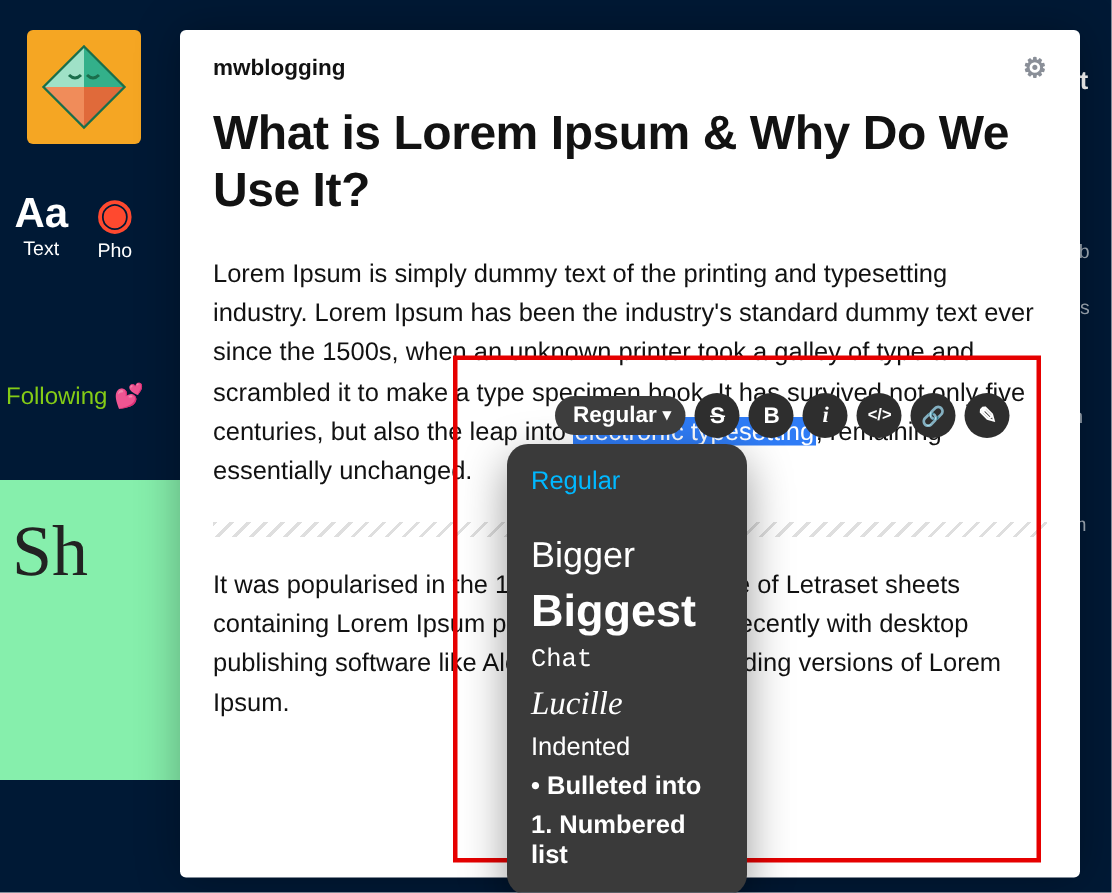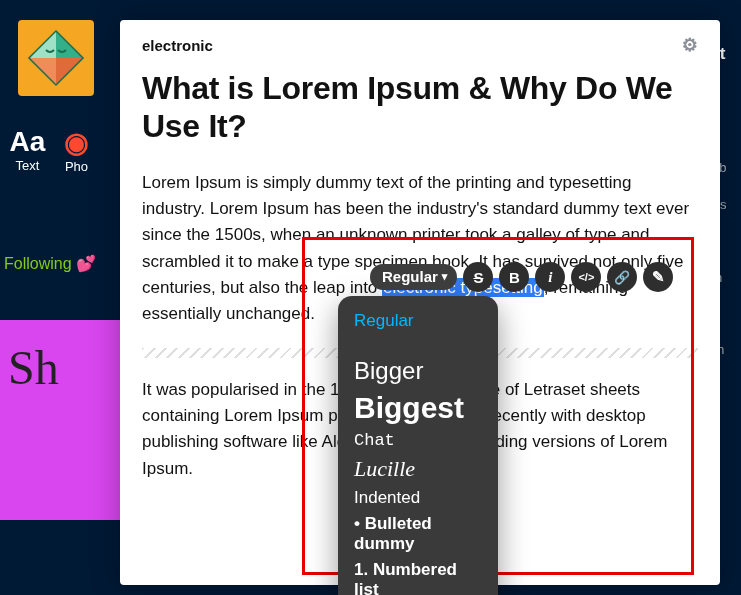--- a/index.html
+++ b/index.html
@@ -38,21 +38,21 @@
   .bg-tool .ic { font-size:28px; font-weight:700; }
   .bg-tool.photo .ic { color:#ff492f; background:#ff492f00; }
   .following {
     clear:both;
     color:#84cc16;
     padding: 80px 0 0 4px;
     font-size:16px;
   }
   .bg-card {
     position:absolute; left:0; top:320px; width:120px; height:200px;
-    background:#d946ef; color:#111;
+    background:#86efac; color:#111;
   }
   .bg-card .sig { font-family: cursive; font-size:48px; padding:20px 0 0 8px; color:#222;}
   .bg-right {
     position:absolute; right:0; top:30px; width:42px;
     font-size:13px; color:#a1adb8; line-height:2.8;
   }
   .bg-right .hd { color:#fff; font-weight:700; font-size:17px; }
   
   .editor {
     position:absolute;
@@ -180,21 +180,21 @@
     <div>t Sh</div>
     <div>ed</div>
     <div>eam</div>
     <div>f Tu</div>
     <div>oyg</div>
   </div>
 </div>
 
 <div class="editor">
   <div class="editor-head">
-    <span>electronic</span>
+    <span>mwblogging</span>
     <span class="gear">⚙</span>
   </div>
   <div class="editor-body">
     <div class="title">What is Lorem Ipsum &amp; Why Do We Use It?</div>
     <div class="para">
       <span>Lorem Ipsum is simply dummy text of the printing and typesetting industry. Lorem Ipsum has been the industry's standard dummy text ever since the 1500s, when an unknown printer took a galley of type and scrambled it to make a type specimen book. It has survived not only five centuries, but also the leap into </span><span class="hl">electronic typesetting</span><span>, remaining essentially unchanged.</span>
     </div>
     <div class="sep"></div>
     <div class="keep">Keep reading</div>
     <div class="para">It was popularised in the 1960s with the release of Letraset sheets containing Lorem Ipsum passages, and more recently with desktop publishing software like Aldus PageMaker including versions of Lorem Ipsum.</div>
@@ -214,17 +214,17 @@
   <div class="tb-btn">✎</div>
 </div>
 
 <div class="menu">
   <div class="mi m-regular">Regular</div>
   <div class="mi m-bigger">Bigger</div>
   <div class="mi m-biggest">Biggest</div>
   <div class="mi m-chat">Chat</div>
   <div class="mi m-lucille">Lucille</div>
   <div class="mi m-indent">Indented</div>
-  <div class="mi m-bullet">Bulleted dummy</div>
+  <div class="mi m-bullet">Bulleted into</div>
   <div class="mi m-number">Numbered list</div>
 </div>
 
 <div class="redbox"></div>
 
 </body></html>

